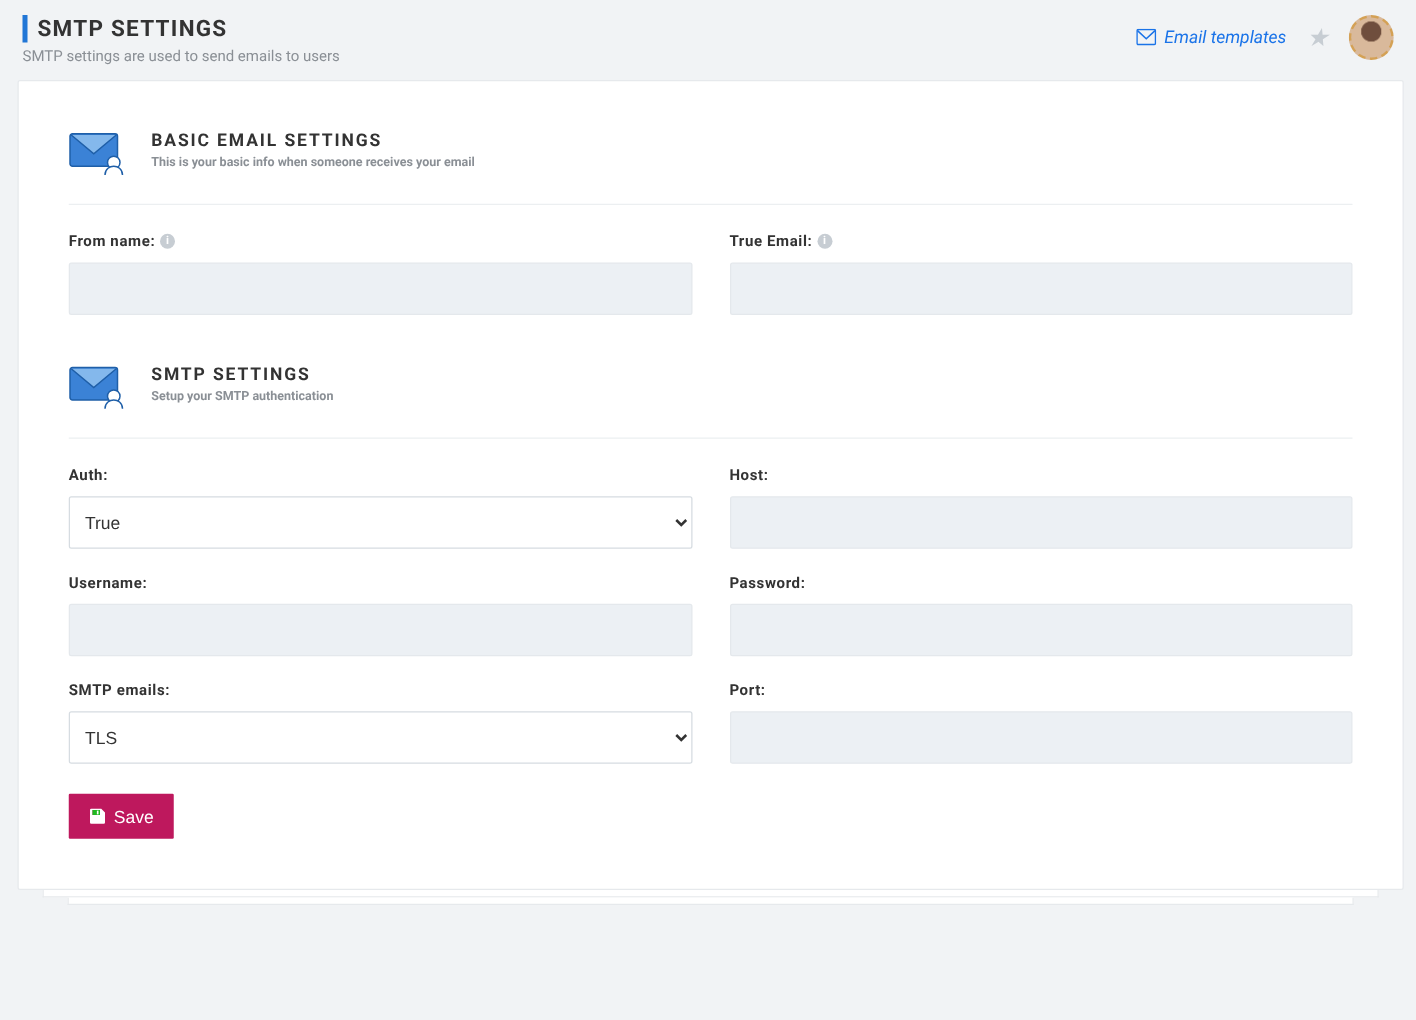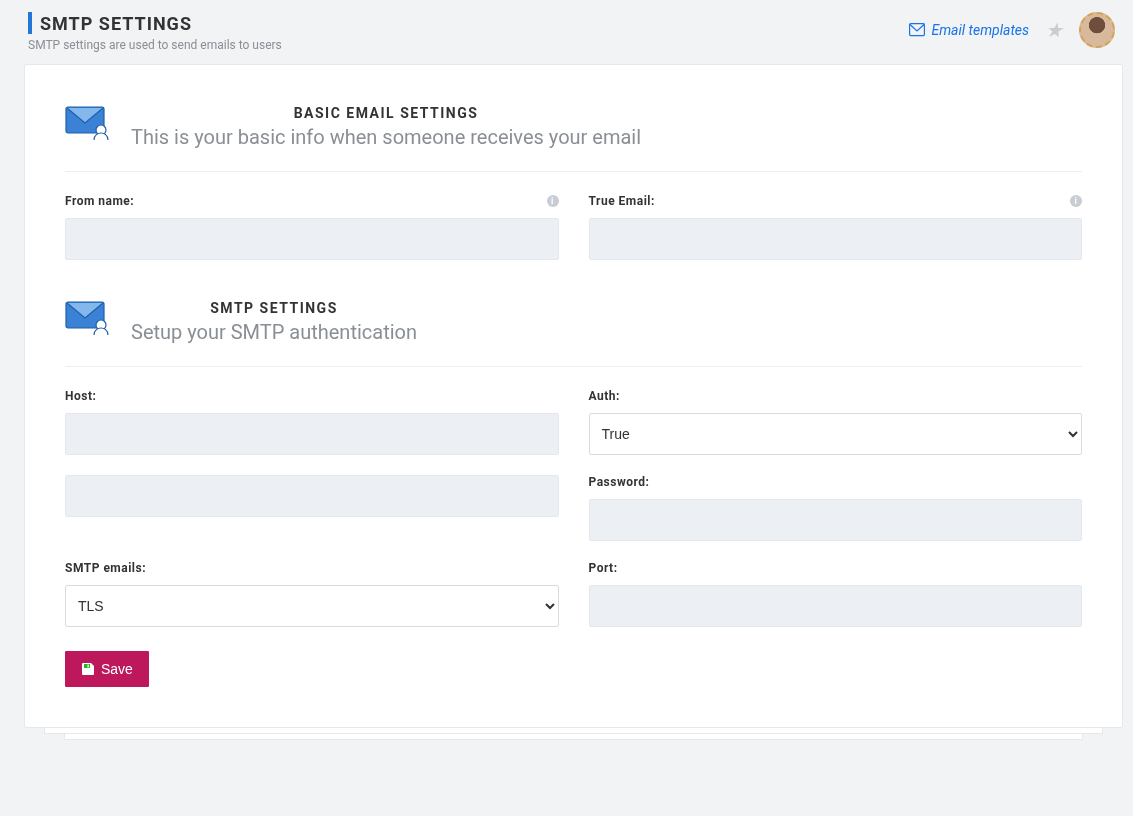--- a/index.html
+++ b/index.html
@@ -2,21 +2,21 @@
 <html><head>
 <meta charset="utf-8">
 <style>
   * { box-sizing: border-box; margin: 0; padding: 0; }
   body {
     font-family: -apple-system, BlinkMacSystemFont, "Segoe UI", Roboto, Helvetica, Arial, sans-serif;
     background: #f1f3f5;
     color: #333;
     font-size: 14px;
   }
-  .page { padding: 0 10px 20px 24px; }
+  .page { padding: 0 10px 20px 14px; }
   .header {
     display: flex;
     align-items: flex-start;
     justify-content: space-between;
     padding: 12px 8px 12px 4px;
   }
   .header-left { display: flex; flex-direction: column; }
   .header-title-row { display: flex; align-items: center; gap: 8px; }
   .header-bar {
     width: 4px;
@@ -73,55 +73,54 @@
     border-right: 1px solid #e6e9ec;
     border-bottom: 1px solid #e6e9ec;
   }
   .section { margin-bottom: 40px; }
   .section-header {
     display: flex;
     align-items: flex-start;
     gap: 20px;
     padding-bottom: 22px;
     border-bottom: 1px solid #eceff1;
-    text-align: center;
   }
   .section-icon {
     width: 46px;
     height: 36px;
     flex-shrink: 0;
   }
   .section-title {
     font-size: 14px;
     font-weight: 700;
     letter-spacing: 1.5px;
     color: #333;
   }
   .section-desc {
     color: #8a8f95;
-    font-size: 20px;
+    font-size: 10px;
     margin-top: 4px;
+    font-weight: bold;
   }
   .form-grid {
     display: grid;
     grid-template-columns: 1fr 1fr;
     gap: 20px 30px;
     padding-top: 22px;
   }
   .form-field { display: flex; flex-direction: column; }
   .field-label {
     font-size: 12px;
     font-weight: 700;
     letter-spacing: 0.5px;
     color: #333;
     margin-bottom: 10px;
     display: flex;
     align-items: center;
     gap: 4px;
-    justify-content: space-between;
   }
   .info-dot {
     width: 12px; height: 12px;
     border-radius: 50%;
     background: #c7cdd3;
     color: #fff;
     font-size: 9px;
     display: inline-flex;
     align-items: center;
     justify-content: center;
@@ -230,30 +229,31 @@
             <path d="M29 35 C29 30 33 28 36 28 C39 28 43 30 43 35" fill="#fff" stroke="#1f5fa8" stroke-width="1.2"></path>
           </svg>
         </div>
         <div>
           <div class="section-title">SMTP SETTINGS</div>
           <div class="section-desc">Setup your SMTP authentication</div>
         </div>
       </div>
       <div class="form-grid">
         <div class="form-field">
-          <label class="field-label">Host:</label>
-          <input class="text-input" type="text" value="" style="">
-        </div>
-        <div class="form-field">
           <label class="field-label">Auth:</label>
           <select class="select-input">
             <option>True</option>
           </select>
         </div>
         <div class="form-field">
+          <label class="field-label">Host:</label>
+          <input class="text-input" type="text" value="" style="">
+        </div>
+        <div class="form-field">
+          <label class="field-label">Username:</label>
           <input class="text-input" type="text" value="" style="">
         </div>
         <div class="form-field">
           <label class="field-label">Password:</label>
           <input class="text-input" type="password" value="" style="">
         </div>
         <div class="form-field">
           <label class="field-label">SMTP emails:</label>
           <select class="select-input">
             <option>TLS</option>

